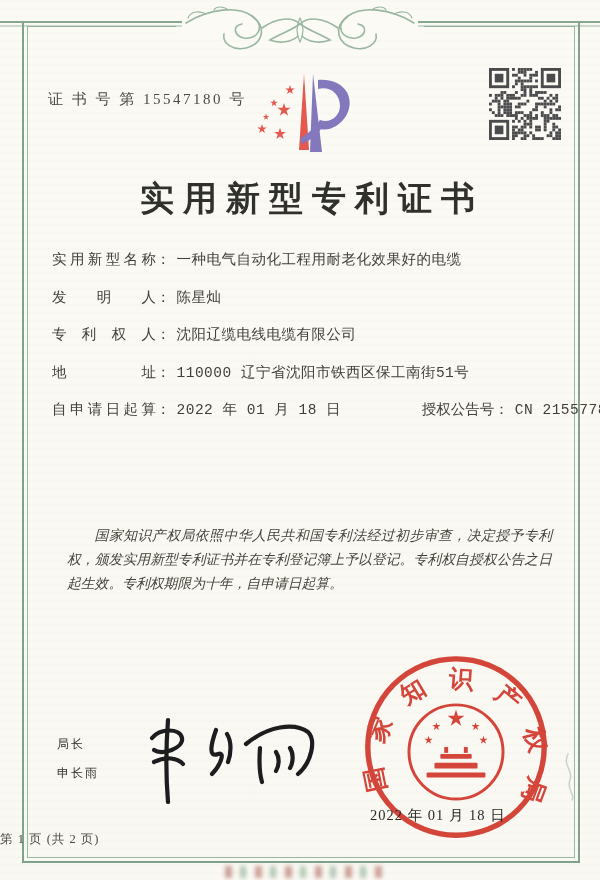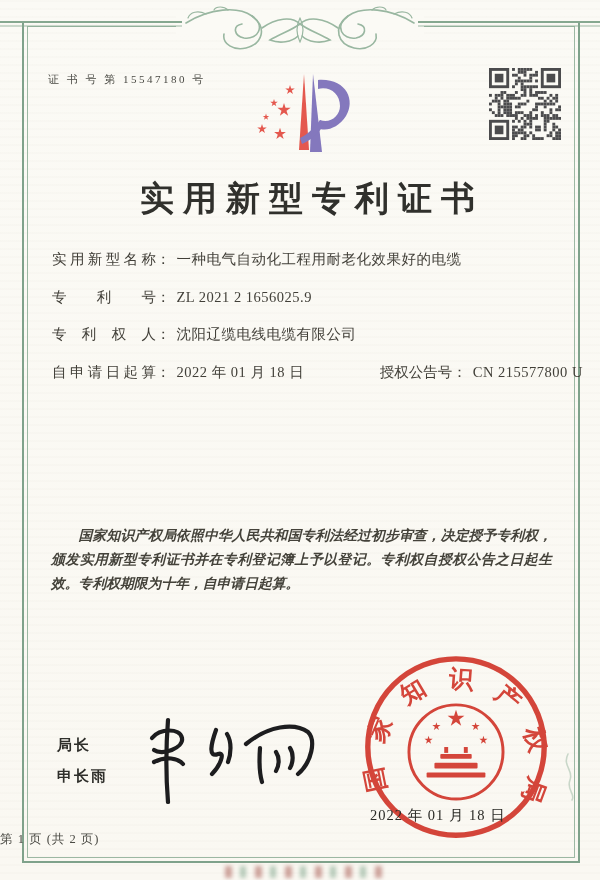--- a/index.html
+++ b/index.html
@@ -8,36 +8,36 @@
          background:
            repeating-linear-gradient(to bottom, rgba(120,110,90,.02) 0 2px, transparent 2px 8px),
            linear-gradient(#fbfaf5,#faf8f2);
          color:#38362f;}
   
   .frame{position:absolute;left:22px;top:21px;width:554px;height:838px;
          border:2px solid #7fa28b;pointer-events:none;}
   .frame-inner{position:absolute;left:3px;top:3px;right:3px;bottom:3px;border:1px solid #9cb8a3;}
   .topbar-mask{position:absolute;left:176px;top:12px;width:248px;height:22px;background:#fbfaf5;}
   .ornament{position:absolute;left:0;top:0;width:600px;height:56px;}
-  .certno{position:absolute;left:48px;top:72px;font-size:11px;letter-spacing:2.5px;color:#4a4a44;}
+  .certno{position:absolute;left:48px;top:90px;font-size:15px;letter-spacing:2.5px;color:#4a4a44;}
   .qr{position:absolute;left:489px;top:68px;width:72px;height:72px;}
   .logo{position:absolute;left:238px;top:62px;width:124px;height:100px;}
   .title{position:absolute;left:12px;top:176px;width:600px;text-align:center;
          font-size:34px;letter-spacing:9px;color:#30302c;font-weight:600;}
   .fields{position:absolute;left:52px;top:250px;width:508px;font-size:14.5px;color:#413f38;}
-  .frow{margin-bottom:18.5px;white-space:nowrap;}
+  .frow{margin-bottom:18.5px;white-space:nowrap;font-family:Liberation Mono, monospace;}
   .flabel{display:inline-block;width:104px;text-align:justify;text-align-last:justify;vertical-align:top;}
   .fcolon{display:inline-block;margin-right:6px;}
   .fvalue{letter-spacing:.5px;}
   .grantrow{margin-top:11px;}
   .grant2{margin-left:72px;}
   .bodytxt{position:absolute;left:50px;top:524px;width:502px;font-size:13.8px;line-height:1.75;
            color:#44423a;font-style:italic;text-align:justify;}
-  .bodytxt p{margin:0 0 2px 1px;text-indent:2em;font-weight:bold;}
-  .signer{position:absolute;left:57px;top:736px;font-size:15px;color:#2f2f2b;font-style:normal;font-weight:bold;}
+  .bodytxt p{margin:0 0 2px 17px;text-indent:2em;}
+  .signer{position:absolute;left:57px;top:736px;font-size:12px;color:#2f2f2b;font-style:normal;}
   .signer div{margin-bottom:12px;letter-spacing:2px;}
   .signature{position:absolute;left:128px;top:706px;width:200px;height:105px;}
   .seal{position:absolute;left:356px;top:650px;width:200px;height:196px;opacity:.93;mix-blend-mode:multiply;}
   .sealdate{position:absolute;left:370px;top:806px;font-size:14.5px;color:#2a2a26;letter-spacing:1px;}
   .footer{position:absolute;left:0;top:831px;width:600px;text-align:left;font-size:12.5px;color:#4a4a44;letter-spacing:1px;}
   .peek{position:absolute;left:225px;top:866px;width:160px;height:12px;filter:blur(2px);opacity:.5;
         background:repeating-linear-gradient(90deg,#9f4a41 0 7px,transparent 7px 15px,#6f9a7e 15px 21px,transparent 21px 30px);}
   .corner-curl{position:absolute;left:548px;top:752px;width:40px;height:50px;opacity:.45;}
 </style>
 </head>
@@ -313,24 +313,27 @@
       <rect x="2" y="20" width="3" height="3" fill="#4b4b4d"></rect>
     </svg>
 
   <div class="title">实用新型专利证书</div>
 
   <div class="fields">
     <div class="frow">
       <span class="flabel">实用新型名称</span><span class="fcolon">：</span><span class="fvalue">一种电气自动化工程用耐老化效果好的电缆</span>
     </div>
     <div class="frow">
-      <span class="flabel">专利号</span><span class="fcolon">：</span><span class="fvalue">ZL 2021 2 1656025.9</span>
+      <span class="flabel">发明人</span><span class="fcolon">：</span><span class="fvalue">陈星灿</span>
     </div>
     <div class="frow">
       <span class="flabel">专利权人</span><span class="fcolon">：</span><span class="fvalue">沈阳辽缆电线电缆有限公司</span>
+    </div>
+    <div class="frow">
+      <span class="flabel">地址</span><span class="fcolon">：</span><span class="fvalue">110000 辽宁省沈阳市铁西区保工南街51号</span>
     </div>
     <div class="frow grantrow">
       <span class="flabel">自申请日起算</span><span class="fcolon">：</span><span class="fvalue">2022 年 01 月 18 日</span>
       <span class="grant2"><span>授权公告号</span><span class="fcolon">：</span><span class="fvalue">CN 215577800 U</span></span>
     </div>
   </div>
 
   <div class="bodytxt">
     <p>国家知识产权局依照中华人民共和国专利法经过初步审查，决定授予专利权，颁发实用新型专利证书并在专利登记簿上予以登记。专利权自授权公告之日起生效。专利权期限为十年，自申请日起算。</p>
   </div>

